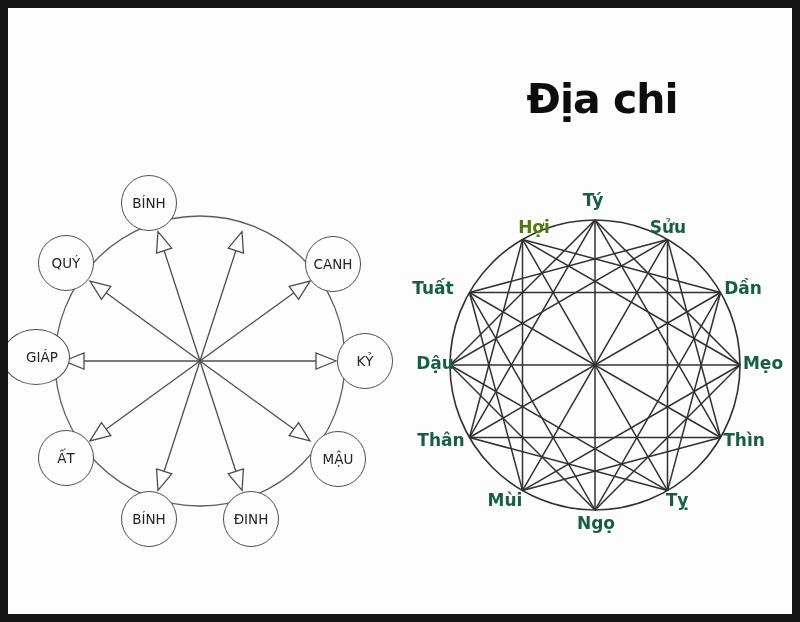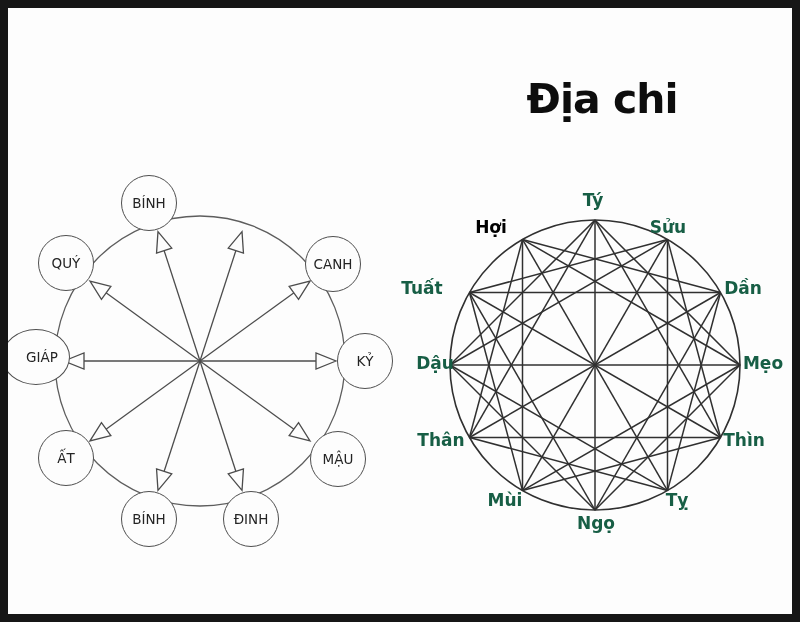--- a/index.html
+++ b/index.html
@@ -112,17 +112,17 @@
   <div class="branch" style="left: 593px; top: 200px; color: rgb(23, 94, 69);">Tý</div>
   <div class="branch" style="left: 668px; top: 227px; color: rgb(23, 94, 69);">Sửu</div>
   <div class="branch" style="left: 743px; top: 288px; color: rgb(23, 94, 69);">Dần</div>
   <div class="branch" style="left: 763px; top: 363px; color: rgb(23, 94, 69);">Mẹo</div>
   <div class="branch" style="left: 744px; top: 440px; color: rgb(23, 94, 69);">Thìn</div>
   <div class="branch" style="left: 677px; top: 500px; color: rgb(23, 94, 69);">Tỵ</div>
   <div class="branch" style="left: 596px; top: 523px; color: rgb(23, 94, 69);">Ngọ</div>
   <div class="branch" style="left: 505px; top: 500px; color: rgb(23, 94, 69);">Mùi</div>
   <div class="branch" style="left: 441px; top: 440px; color: rgb(23, 94, 69);">Thân</div>
   <div class="branch" style="left: 419px; top: 363px; color: rgb(23, 94, 69); margin-left: 16px;">Dậu</div>
-  <div class="branch" style="left: 422px; top: 288px; color: rgb(23, 94, 69); text-align: right;">Tuất</div>
-  <div class="branch" style="left: 491px; top: 227px; color: #000000;">Hợi</div>
+  <div class="branch" style="left: 433px; top: 288px; color: rgb(23, 94, 69); text-align: right;">Tuất</div>
+  <div class="branch" style="left: 534px; top: 227px; color: #4d7c0f;">Hợi</div>
 
   <div class="frame" style="border-color: rgb(22, 22, 22);"></div>
 </div>
 
 </body></html>

